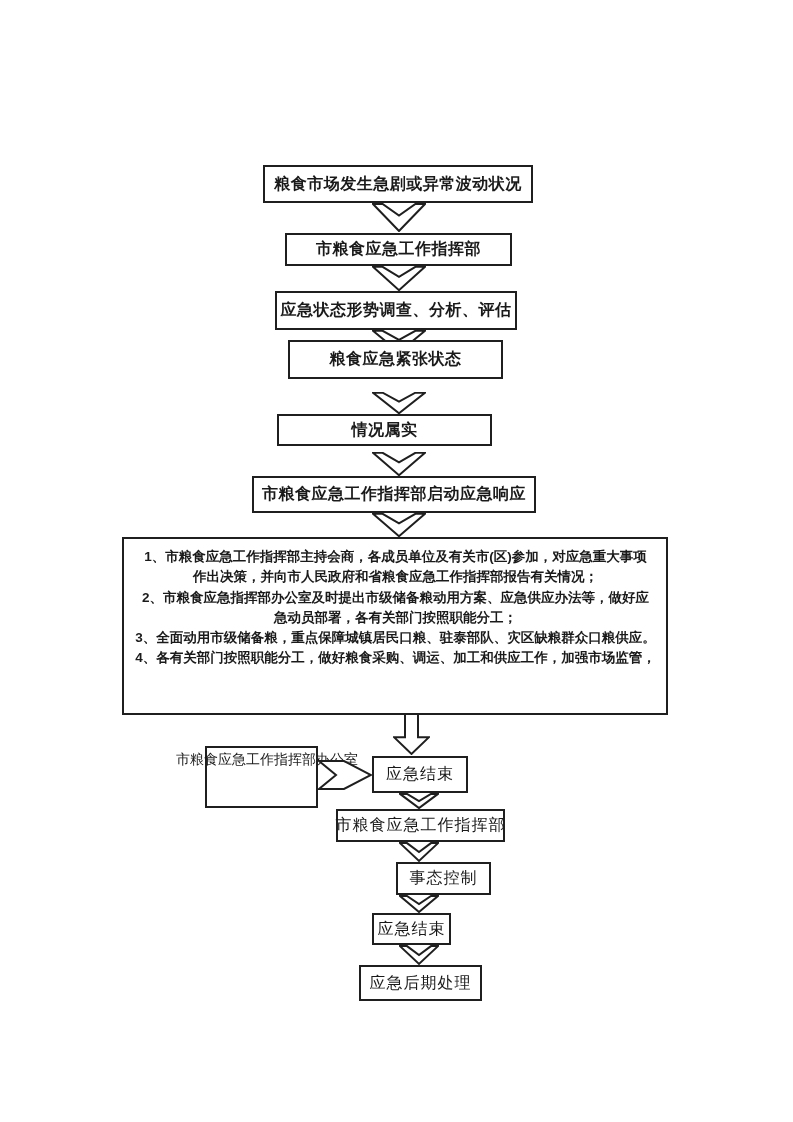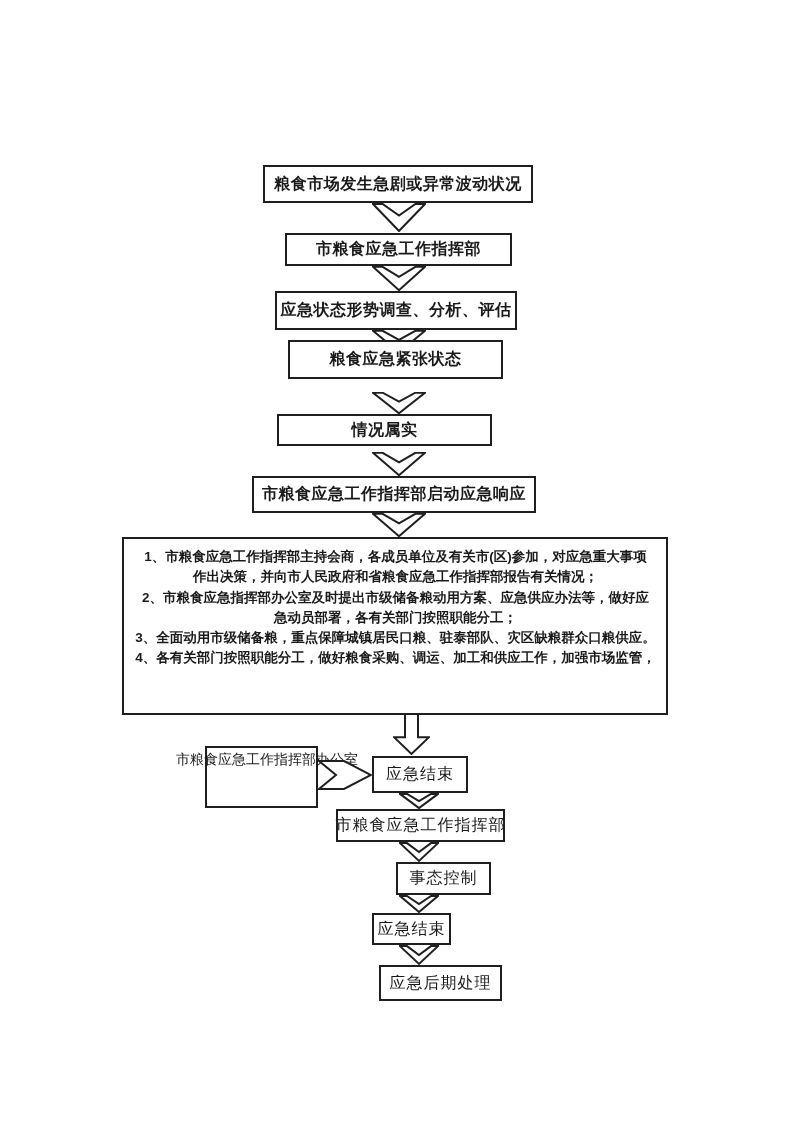--- a/index.html
+++ b/index.html
@@ -161,15 +161,15 @@
   </div>
 
   <div class="fbox plain" style="left:372px;top:913px;width:79px;height:32px">应急结束</div>
 
   <div class="arrow" style="left:399px;top:945px;width:40px;height:20px">
     <svg viewBox="0 0 40 18" preserveAspectRatio="none" width="100%" height="100%">
       <polygon points="1,1 8,1 20,9 32,1 39,1 20,17" vector-effect="non-scaling-stroke"></polygon>
     </svg>
   </div>
 
-  <div class="fbox plain" style="left:379px;top:965px;width:123px;height:36px">应急后期处理</div>
+  <div class="fbox plain" style="left:359px;top:965px;width:123px;height:36px">应急后期处理</div>
 
 </div>
 
 </body></html>

